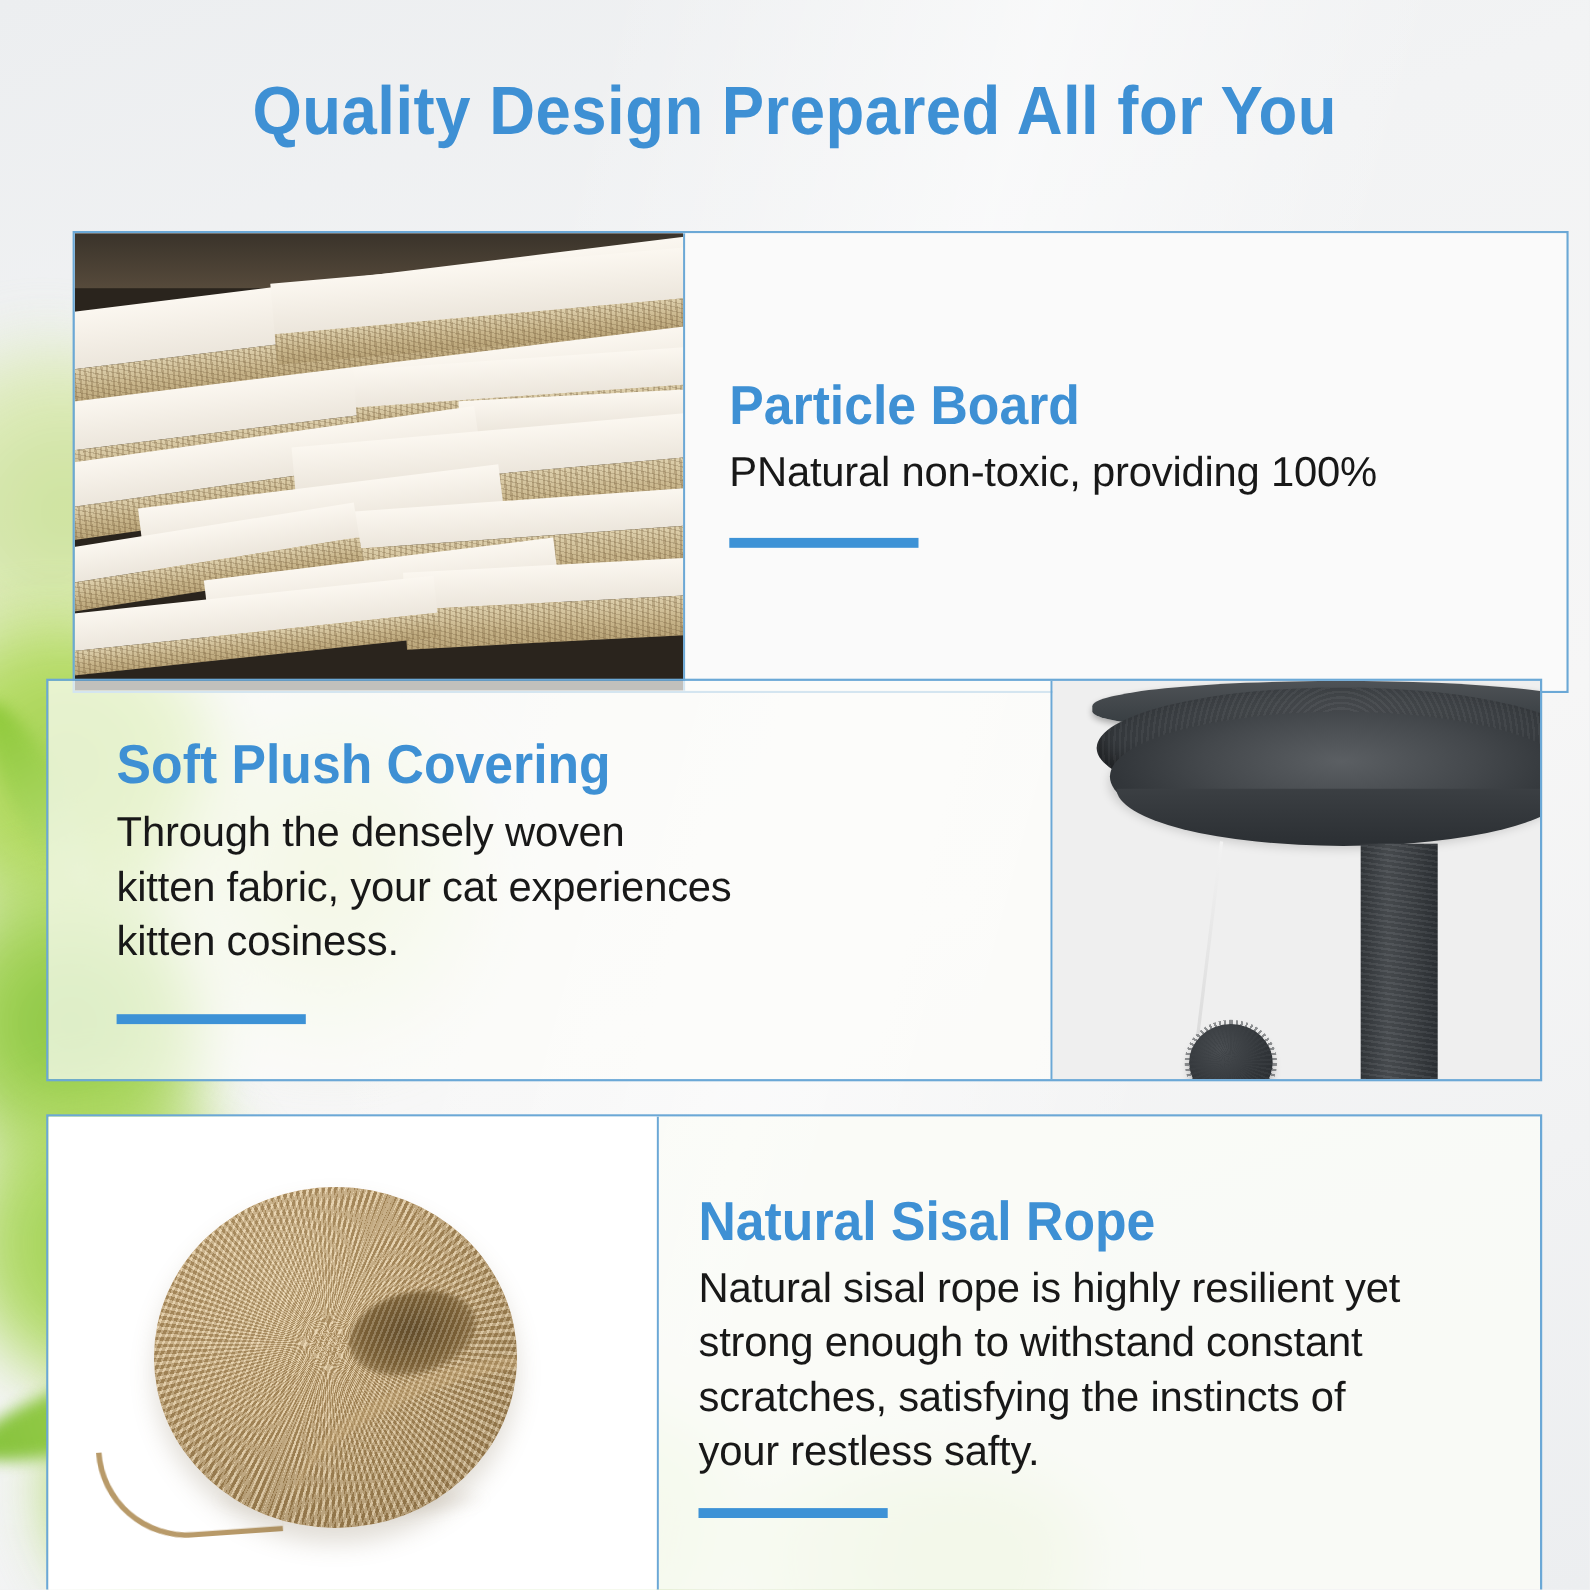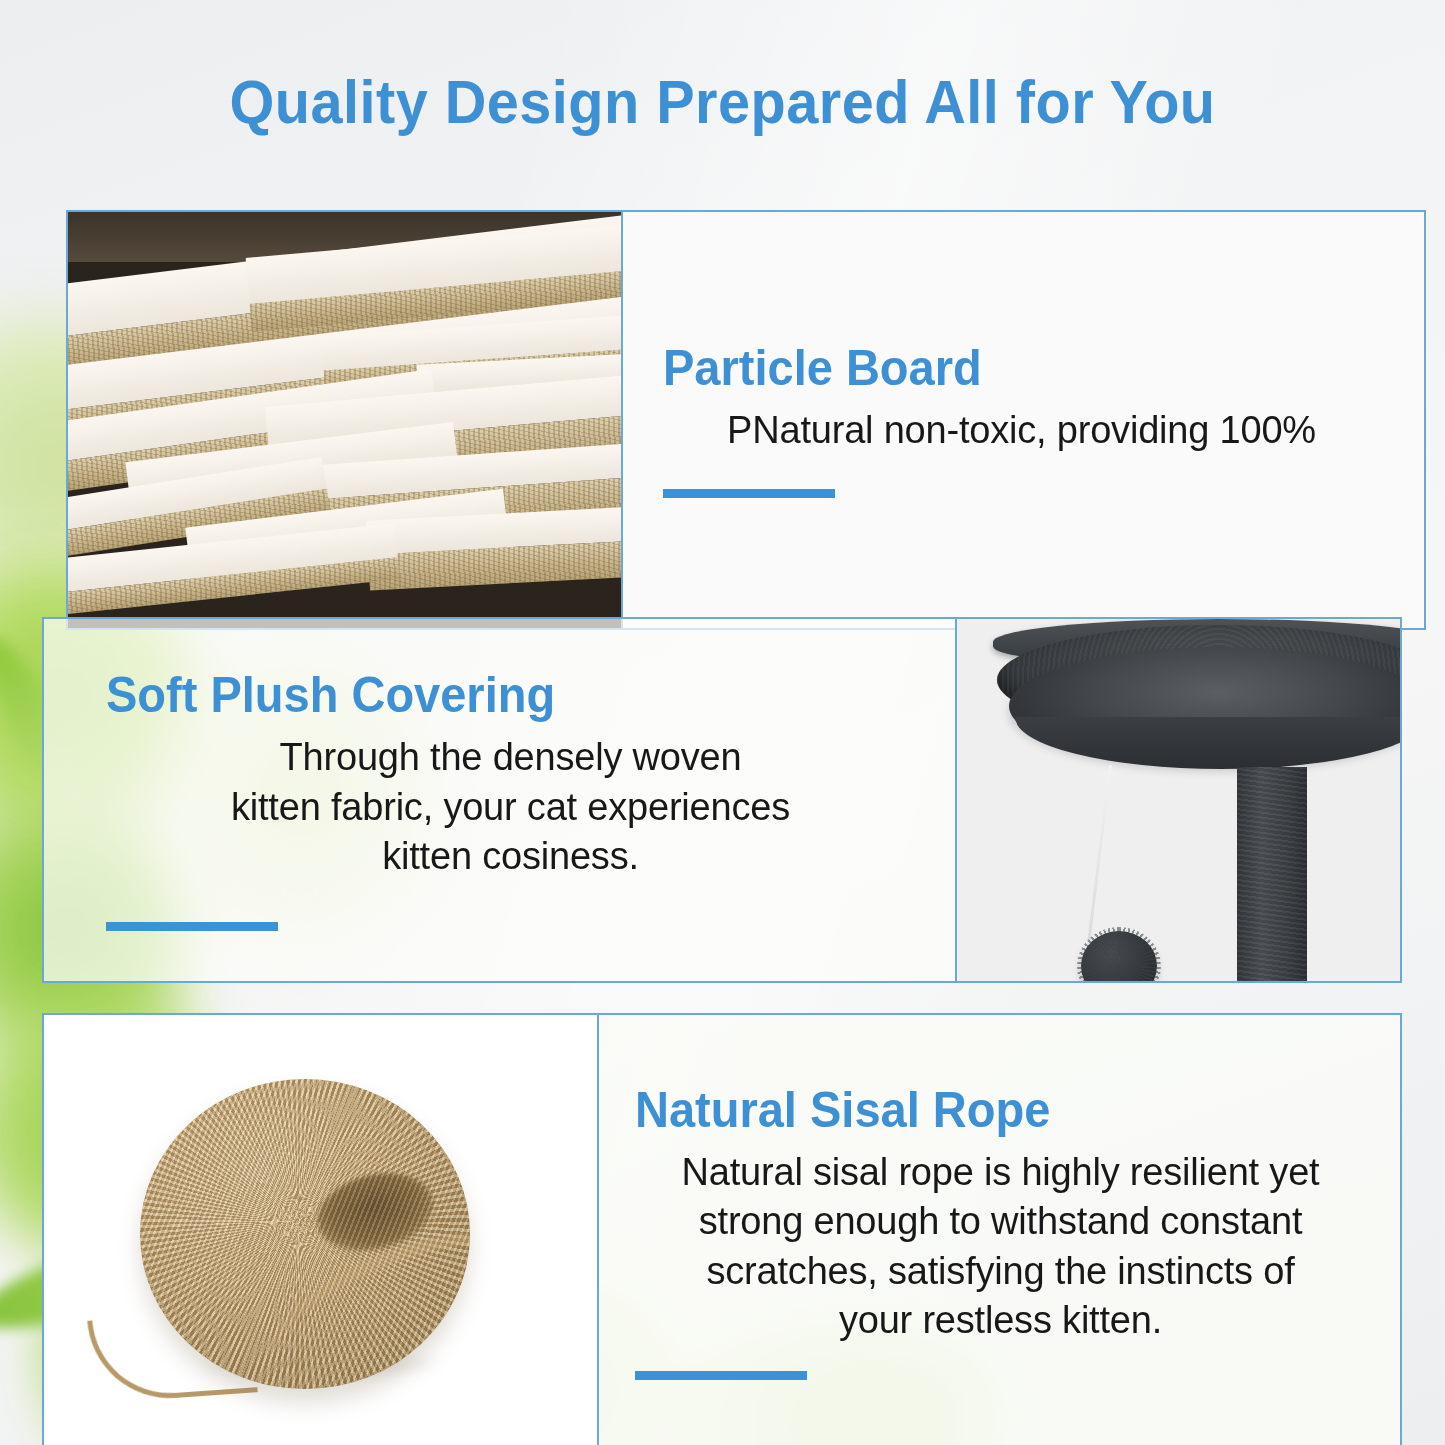--- a/index.html
+++ b/index.html
@@ -78,21 +78,21 @@
   .heading{
     color:#3e90d4;font-weight:bold;font-size:50px;line-height:1.04;
     transform:scaleX(.94);transform-origin:left center;
     margin:0 0 12px 0;white-space:nowrap;
   }
   .body-line{
     color:#181818;font-size:38px;line-height:1.30;
     font-weight:350;letter-spacing:-.2px;
     white-space:nowrap;
   }
-  .body{margin:0 0 0 0;text-align:center;}
+  .body{margin:0 0 0 0;}
   .accent{
     width:172px;height:9px;background:#3d92d6;margin-top:34px;
   }
   #card-plush .accent{margin-top:40px;}
   #card-sisal .accent{margin-top:26px;}
 
   
   .pb{position:absolute;inset:0;background:#2a241d;overflow:hidden;}
   .pb-dark{position:absolute;left:0;top:0;width:100%;height:12%;
     background:linear-gradient(180deg,#3a332a,#564a3b);}
@@ -329,17 +329,17 @@
       </div>
     </div>
   </div>
 
   <div class="cell-txt">
     <div class="heading">Natural Sisal Rope</div>
     <div class="body">
       <div class="body-line">Natural sisal rope is highly resilient yet</div>
       <div class="body-line">strong enough to withstand constant</div>
       <div class="body-line">scratches, satisfying the instincts of</div>
-      <div class="body-line">your restless kitten.</div>
+      <div class="body-line">your restless safty.</div>
     </div>
     <div class="accent"></div>
   </div>
 </div>
 
 </body></html>

